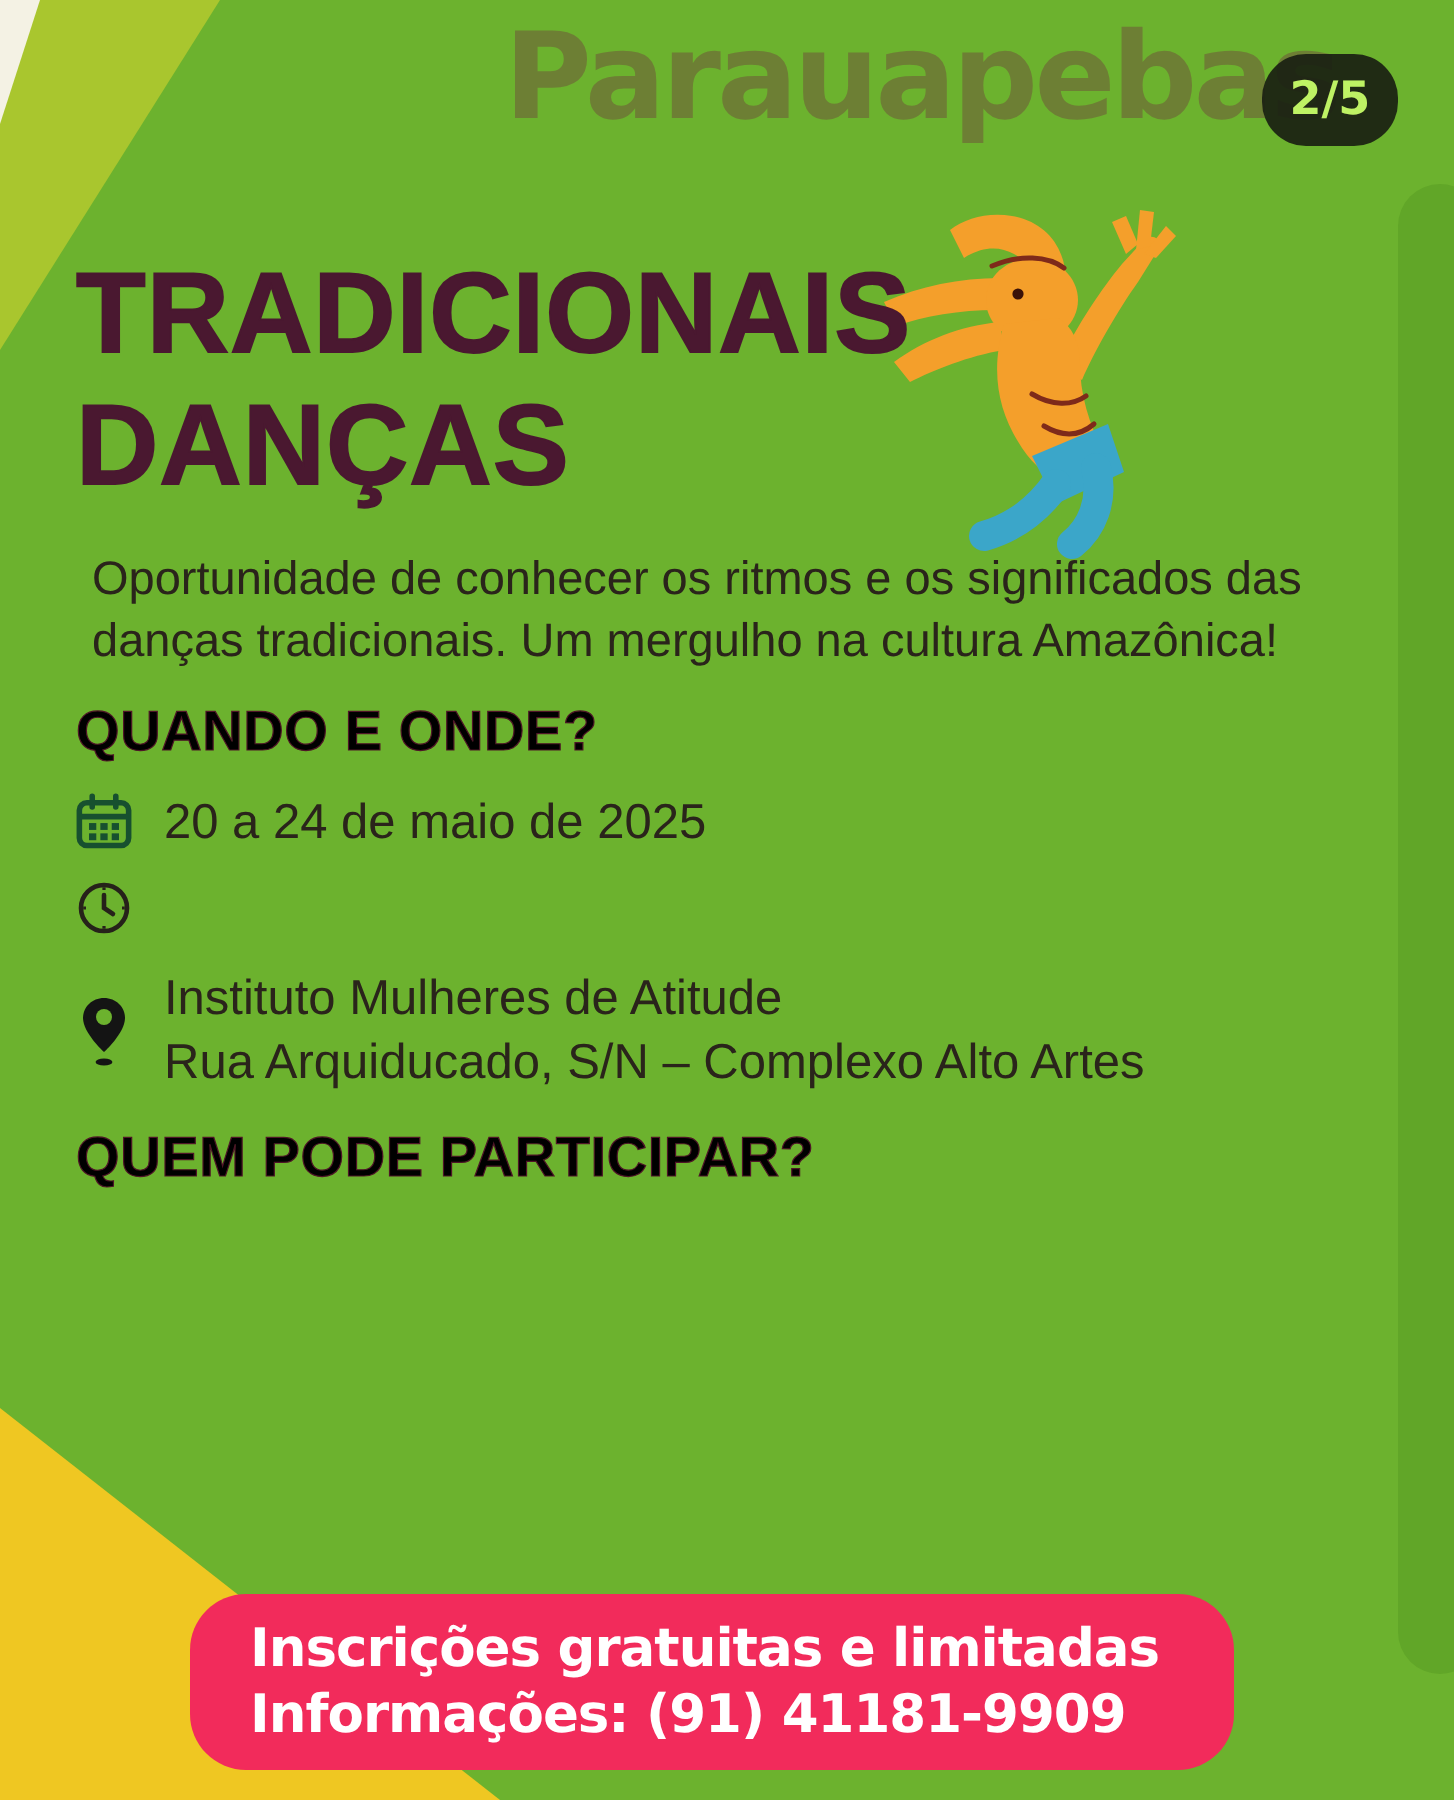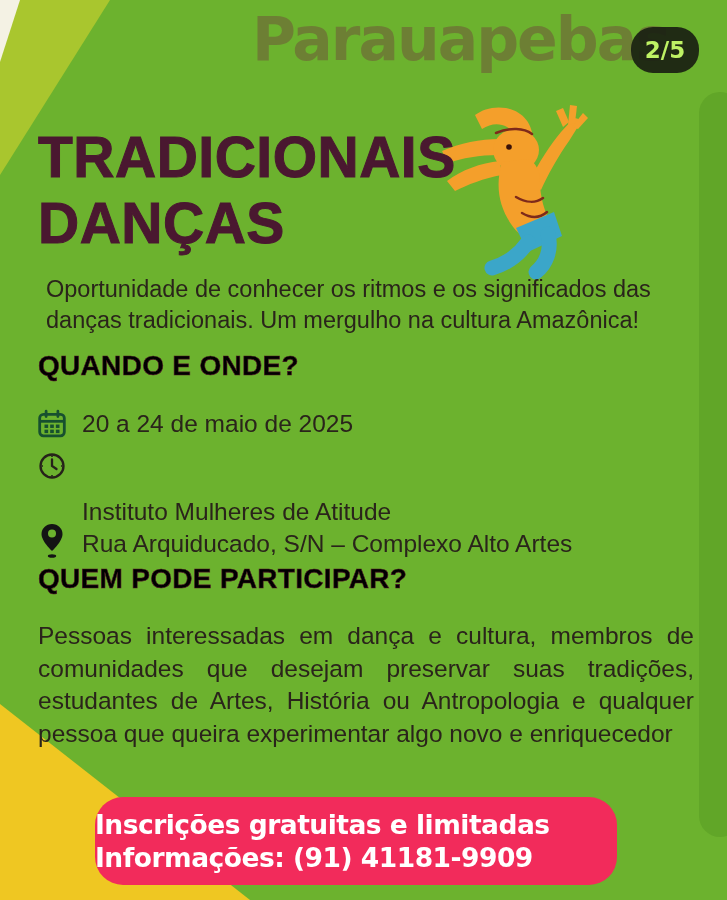--- a/index.html
+++ b/index.html
@@ -59,36 +59,36 @@
   .h-section{
     position:absolute;left:38px;
     font-weight:bold;font-size:28px;letter-spacing:.3px;
     color:#000000;
     -webkit-text-stroke:.6px #4F1527;
   }
   .h-when{top:350px;}
   .h-who{top:563px;}
   
   .info{position:absolute;left:36px;top:396px;width:660px;}
-  .row{display:flex;align-items:center;gap:14px;margin-bottom:13px;margin-top:12px;}
-  .row.loc{align-items:flex-end;margin-top:16px;}
+  .row{display:flex;align-items:flex-start;gap:14px;margin-bottom:13px;}
+  .row.loc{align-items:center;margin-top:16px;}
   .ic{width:32px;flex:0 0 32px;display:flex;justify-content:center;}
   .row .txt{font-size:24.5px;line-height:1.28;}
   
   .who-text{
     position:absolute;left:38px;top:620px;width:656px;
     font-size:24.5px;line-height:1.33;
     text-align:justify;
   }
   
   .cta{
     position:absolute;left:95px;top:797px;width:522px;height:88px;
     background:#F22B5B;border-radius:28px;
     display:flex;flex-direction:column;justify-content:center;
-    box-sizing:border-box;
+    padding-left:30px;box-sizing:border-box;
     color:#FFFFFF;font-weight:bold;font-size:26.5px;line-height:1.25;
     font-family:"DejaVu Sans",sans-serif;letter-spacing:-.5px;
   }
 </style>
 </head>
 <body>
 
 <div class="canvas">
 
   <div class="stripe-top-left"></div>
@@ -188,20 +188,19 @@
         </svg>
       </span>
       <span class="txt">
         <div>Instituto Mulheres de Atitude</div>
         <div>Rua Arquiducado, S/N – Complexo Alto Artes</div>
       </span>
     </div>
   </div>
 
   <div class="h-section h-who">QUEM PODE PARTICIPAR?</div>
-  <div class="who-text">Pessoas interessadas em dança e cultura, membros de comunidades que desejam preservar suas tradições, estudantes de Artes, História ou Antropologia e qualquer pessoa que queira experimentar algo novo e enriquecedor</div>
 
   <div class="cta">
     <div>Inscrições gratuitas e limitadas</div>
     <div>Informações: (91) 41181-9909</div>
   </div>
 
 </div>
 
 </body></html>

